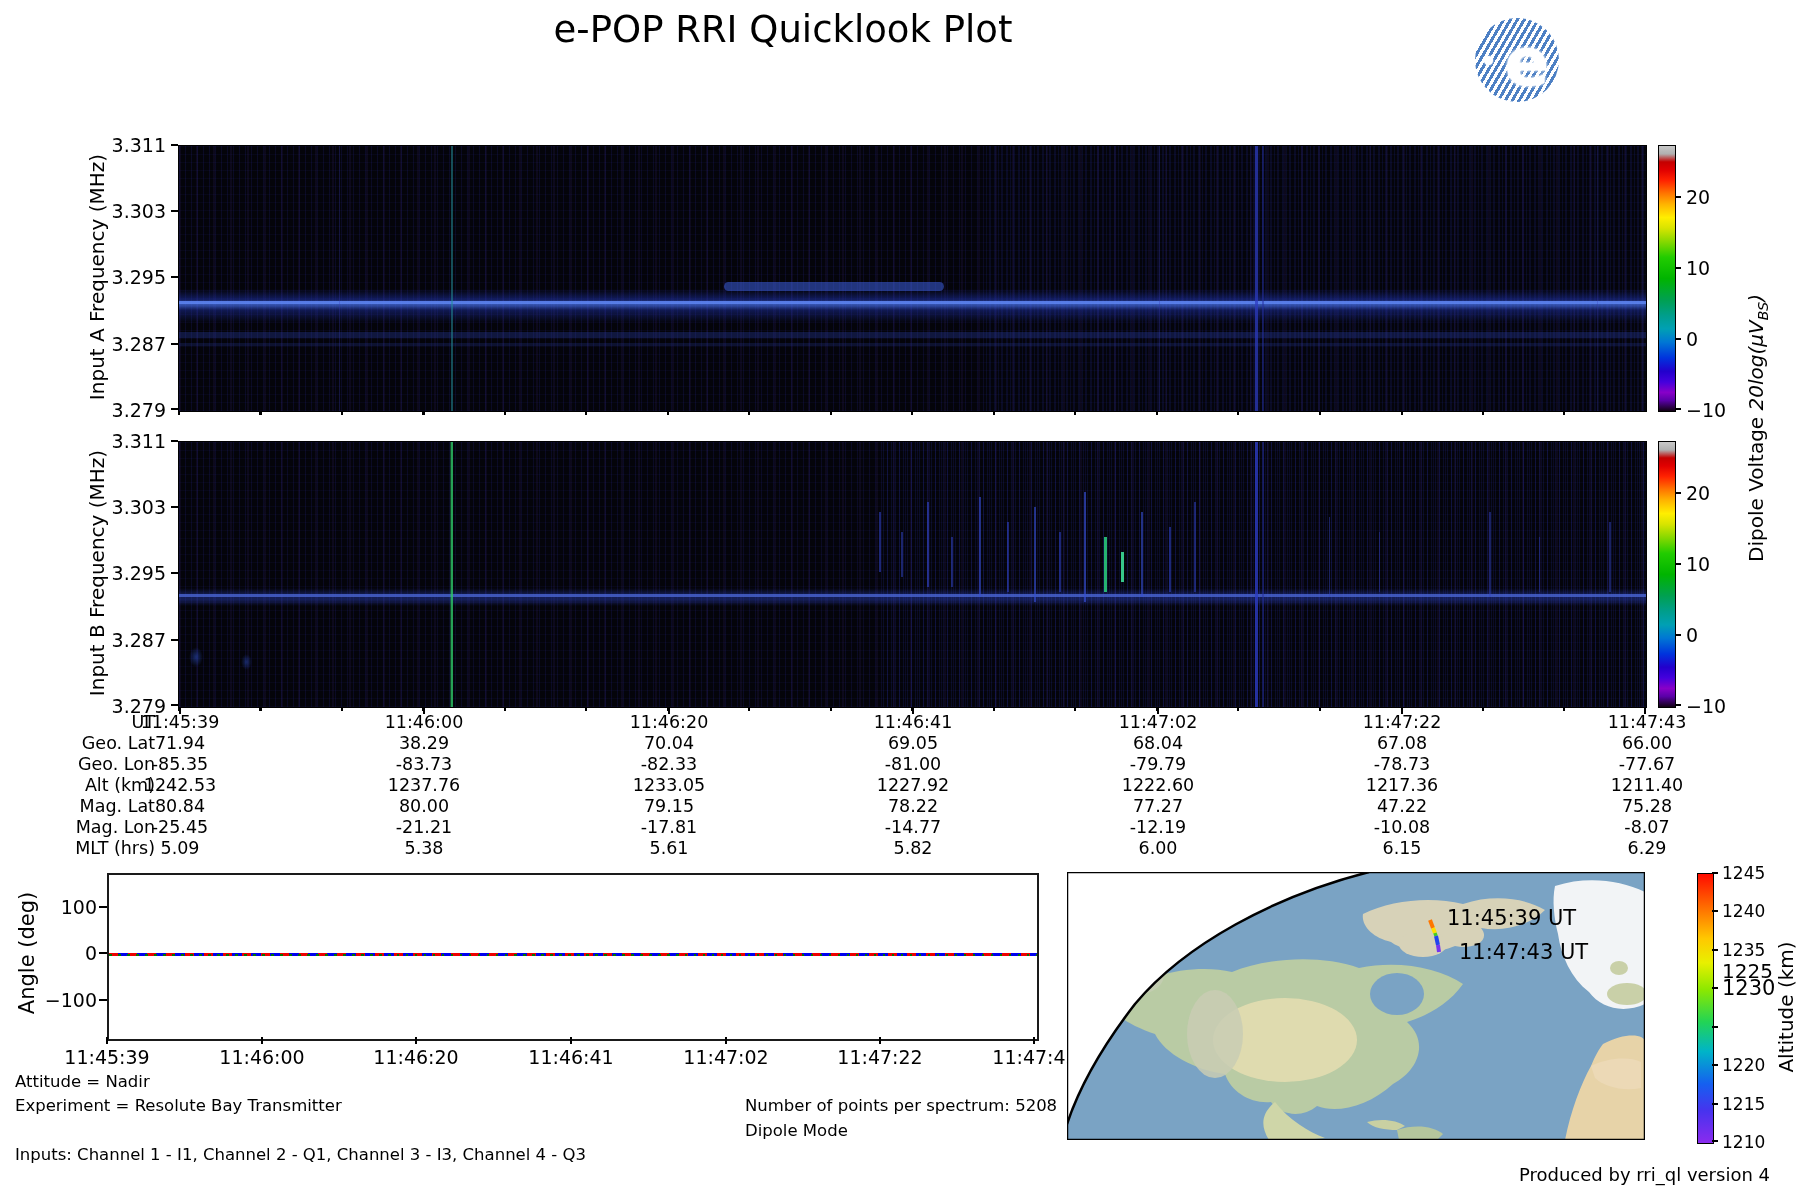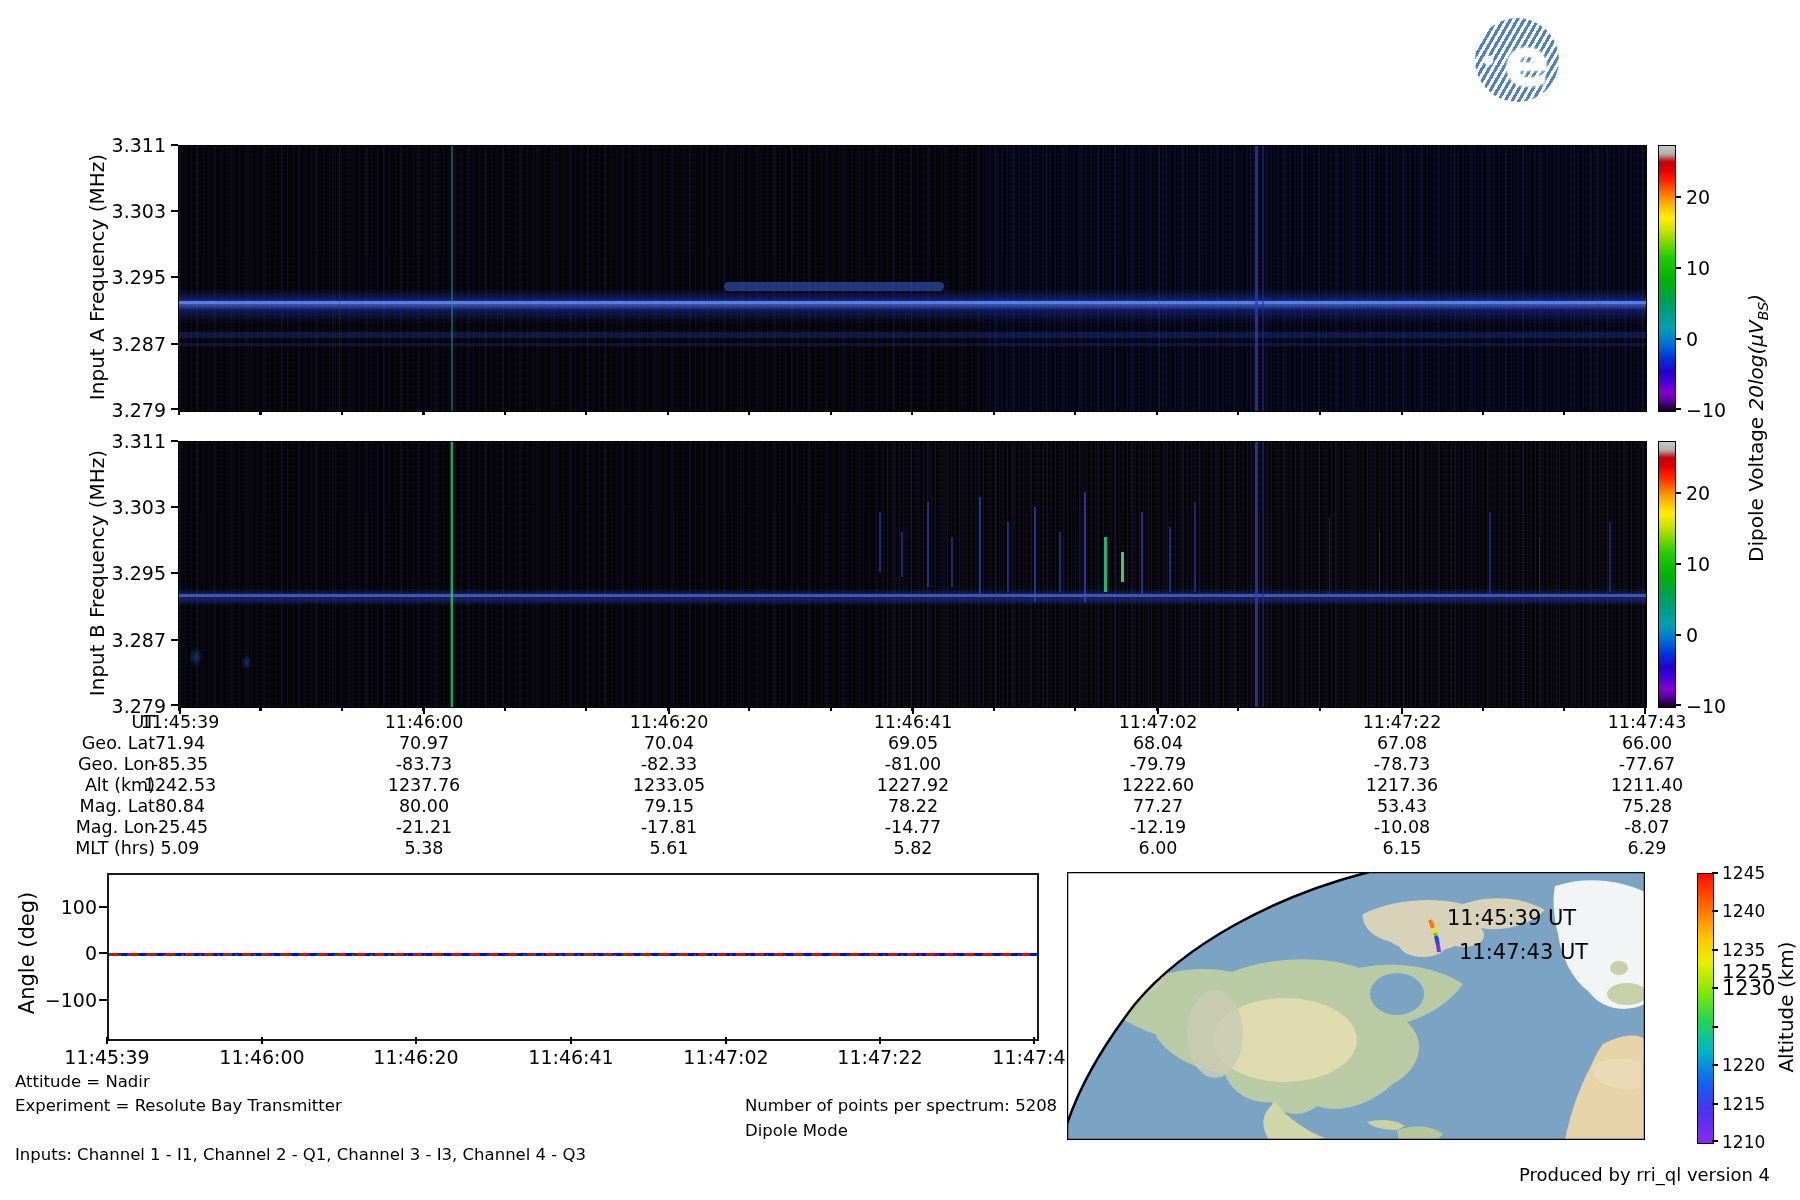--- a/index.html
+++ b/index.html
@@ -82,20 +82,21 @@
   #esa-dot{position:absolute;left:9px;top:38px;width:9px;height:9px;border-radius:50%;background:#fff;box-shadow:0 0 2px #fff;}
   #esa-word{position:absolute;left:92px;top:-12px;font-size:84px;font-weight:bold;color:#22368f;letter-spacing:-4px;}
   sub{font-size:70%;}
 </style>
 </head>
 <body>
 
 <div id="canvas">
 
 
+  <div id="title">e-POP RRI Quicklook Plot</div>
 
   <div id="esa">
     <div id="esa-globe">
       <div id="esa-e">e</div>
       <div id="esa-dot"></div>
     </div>
   </div>
 
   <div class="vwrap" style="left:97px;top:277px">
       <span class="vtext">Input A Frequency (MHz)</span>
@@ -213,21 +214,21 @@
       <span class="eph-val" style="left:324px">11:46:00</span>
       <span class="eph-val" style="left:569px">11:46:20</span>
       <span class="eph-val" style="left:813px">11:46:41</span>
       <span class="eph-val" style="left:1058px">11:47:02</span>
       <span class="eph-val" style="left:1302px">11:47:22</span>
       <span class="eph-val" style="left:1547px">11:47:43</span>
     </div>
     <div class="eph-row" style="top:733px">
       <span class="eph-label">Geo. Lat</span>
       <span class="eph-val" style="left:80px">71.94</span>
-      <span class="eph-val" style="left:324px">70.97</span>
+      <span class="eph-val" style="left:324px">38.29</span>
       <span class="eph-val" style="left:569px">70.04</span>
       <span class="eph-val" style="left:813px">69.05</span>
       <span class="eph-val" style="left:1058px">68.04</span>
       <span class="eph-val" style="left:1302px">67.08</span>
       <span class="eph-val" style="left:1547px">66.00</span>
     </div>
     <div class="eph-row" style="top:754px">
       <span class="eph-label">Geo. Lon</span>
       <span class="eph-val" style="left:80px">-85.35</span>
       <span class="eph-val" style="left:324px">-83.73</span>
@@ -247,21 +248,21 @@
       <span class="eph-val" style="left:1302px">1217.36</span>
       <span class="eph-val" style="left:1547px">1211.40</span>
     </div>
     <div class="eph-row" style="top:796px">
       <span class="eph-label">Mag. Lat</span>
       <span class="eph-val" style="left:80px">80.84</span>
       <span class="eph-val" style="left:324px">80.00</span>
       <span class="eph-val" style="left:569px">79.15</span>
       <span class="eph-val" style="left:813px">78.22</span>
       <span class="eph-val" style="left:1058px">77.27</span>
-      <span class="eph-val" style="left:1302px">53.43</span>
+      <span class="eph-val" style="left:1302px">47.22</span>
       <span class="eph-val" style="left:1547px">75.28</span>
     </div>
     <div class="eph-row" style="top:817px">
       <span class="eph-label">Mag. Lon</span>
       <span class="eph-val" style="left:80px">-25.45</span>
       <span class="eph-val" style="left:324px">-21.21</span>
       <span class="eph-val" style="left:569px">-17.81</span>
       <span class="eph-val" style="left:813px">-14.77</span>
       <span class="eph-val" style="left:1058px">-12.19</span>
       <span class="eph-val" style="left:1302px">-10.08</span>

